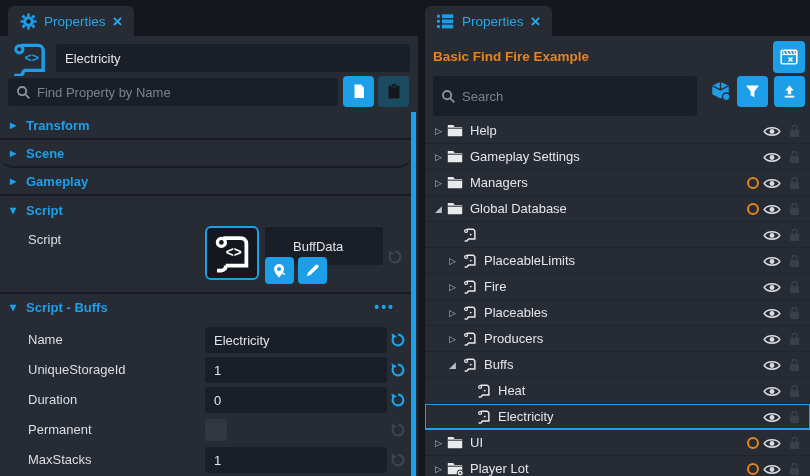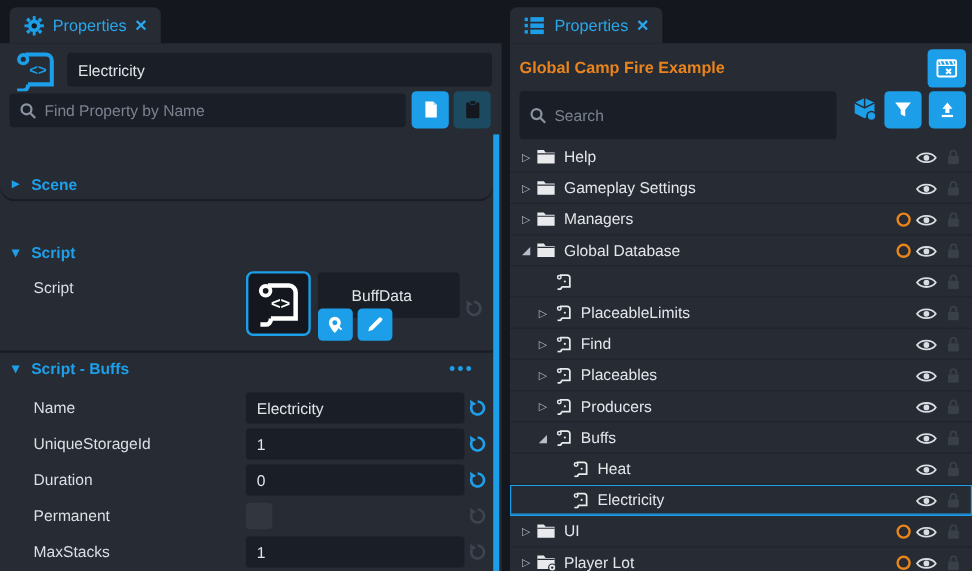--- a/index.html
+++ b/index.html
@@ -179,23 +179,31 @@
   </div>
   <div class="sq-btn dark" id="paste-btn">
     <span>
       <svg width="14" height="17" viewBox="0 0 14 17">
           <rect x="1.5" y="2.5" width="11" height="13" rx="1.2" fill="#14171d"></rect>
           <rect x="4.6" y="0.8" width="4.8" height="3.2" rx="0.8" fill="#14171d" stroke="#1b4a61" stroke-width="0.8"></rect>
         </svg>
     </span>
   </div>
 
+  <div class="section-hdr" id="hdr-transform">
+    <span class="tri tri-right"></span>
+    <span>Transform</span>
+  </div>
   <div class="section-hdr" id="hdr-scene">
     <span class="tri tri-right"></span>
     <span>Scene</span>
+  </div>
+  <div class="section-hdr" id="hdr-gameplay">
+    <span class="tri tri-right"></span>
+    <span>Gameplay</span>
   </div>
   <div class="section-hdr" id="hdr-script">
     <span class="tri tri-down"></span>
     <span>Script</span>
   </div>
 
   <span class="field-label" style="top:196px;">Script</span>
   <div id="script-slot">
     <span>
       <svg width="40" height="40" viewBox="0 0 32 32" fill="none" stroke="#fff">
@@ -287,21 +295,21 @@
           </svg>
         </span>
       </div>
     </div>
 
   <div id="left-scrollbar"></div>
 </div>
 
 <div class="panel" id="panel-right">
 
-  <span id="hier-title">Global Camp Fire Example</span>
+  <span id="hier-title">Basic Find Fire Example</span>
 
   <div class="sq-btn" id="clapper-btn">
     <span>
       <svg width="18" height="18" viewBox="0 0 18 18">
         <rect x="1.2" y="2.2" width="15.6" height="13.6" rx="1.2" fill="none" stroke="#fff" stroke-width="1.6"></rect>
         <path d="M1.2 6.5 h15.6" stroke="#fff" stroke-width="1.2"></path>
         <path d="M3 2.5 l1.6 3.6 M6.5 2.5 l1.6 3.6 M10 2.5 l1.6 3.6 M13.5 2.5 l1.6 3.6" stroke="#fff" stroke-width="1.2"></path>
         <path d="M8.5 9.5 l4 4 M12.5 9.5 l-4 4" stroke="#fff" stroke-width="1.6"></path>
       </svg>
     </span>
@@ -479,21 +487,21 @@
       <div class="tree-row">
         <span class="tree-arrow" style="margin-left: 20px;">▷</span>
         <span class="tree-icon">
           <svg width="13" height="14" viewBox="0 0 16 17" fill="none" stroke="currentColor">
             <path d="M4.5 1.5 h7.5 a2.6 2.6 0 0 1 2.6 2.6 V13.5 H6" stroke-width="1.8"></path>
             <circle cx="3.8" cy="3.6" r="1.8" stroke-width="1.5"></circle>
             <path d="M6 13.5 v0.4 a2 2 0 0 1 -2 2 H2" stroke-width="1.8"></path>
             <circle cx="9.5" cy="8" r="1.1" fill="currentColor" stroke="none"></circle>
           </svg>
         </span>
-        <span class="tree-label">Find</span>
+        <span class="tree-label">Fire</span>
         <span class="row-eye">
           <svg width="18" height="13" viewBox="0 0 18 13">
             <path d="M1.2 6.5 C4.4 1.6 13.6 1.6 16.8 6.5 C13.6 11.4 4.4 11.4 1.2 6.5 Z" fill="none" stroke="currentColor" stroke-width="1.5"></path>
             <circle cx="9" cy="6.5" r="2.4" fill="currentColor"></circle>
           </svg>
         </span>
         <span class="row-lock">
           <svg width="13" height="14" viewBox="0 0 14 16">
             <rect x="1.8" y="6.8" width="10.4" height="8" rx="1.4" fill="currentColor"></rect>
             <path d="M4.2 6.8 V4.6 a2.8 2.8 0 0 1 5.6 0 V6.8" stroke="currentColor" stroke-width="1.7" fill="none"></path>

